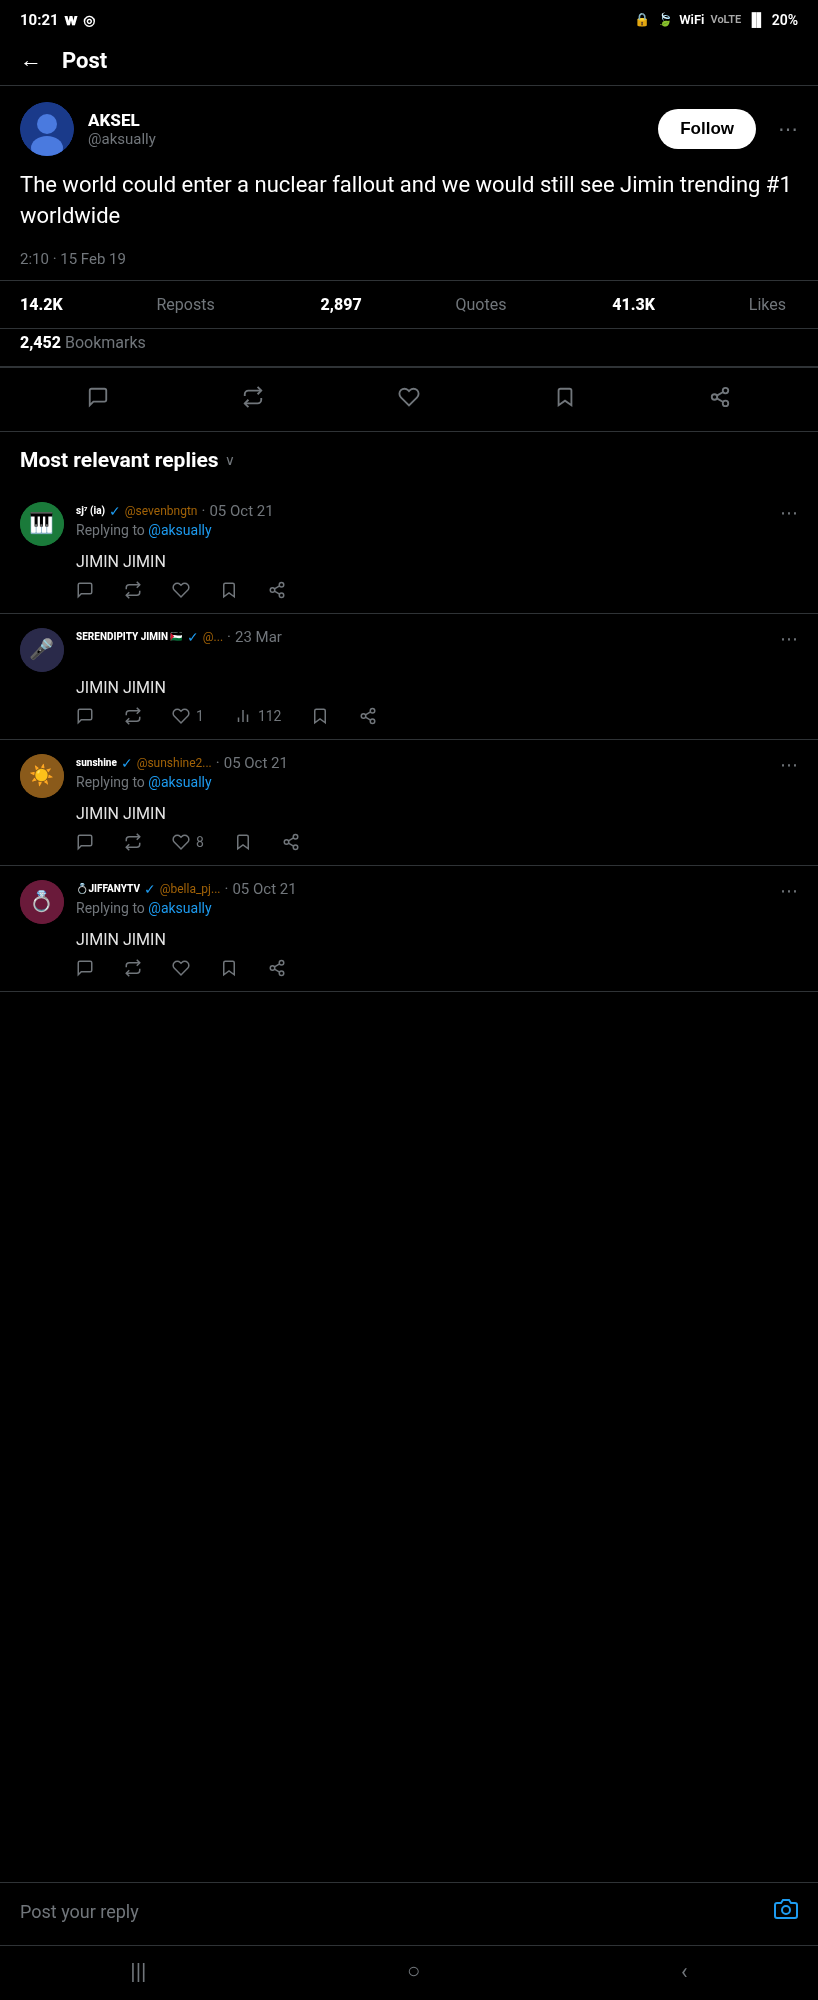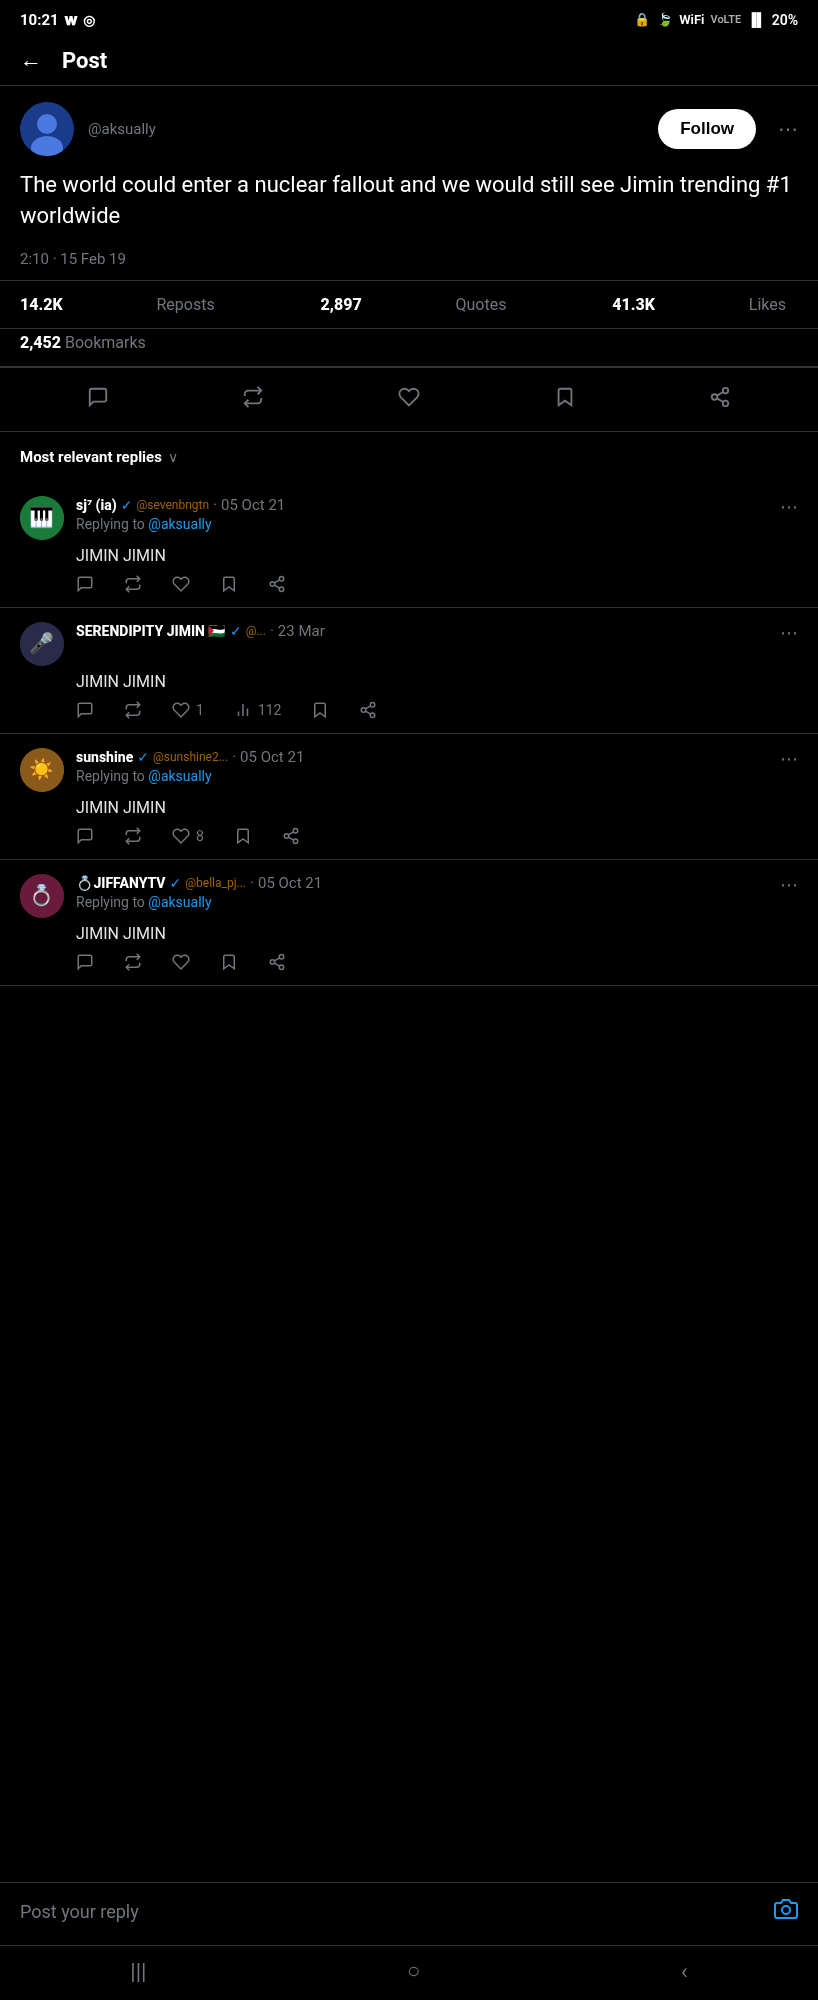--- a/index.html
+++ b/index.html
@@ -132,21 +132,21 @@
     }
 
     
     .replies-header {
       padding: 16px 20px;
       display: flex;
       align-items: center;
       gap: 6px;
       cursor: pointer;
     }
-    .replies-header-text { font-size: 15px; font-weight: 700; }
+    .replies-header-text { font-size: 21px; font-weight: 700; }
     .chevron { font-size: 14px; color: #71767b; }
 
     
     .reply-item {
       padding: 14px 20px;
       border-bottom: 1px solid #2f3336;
     }
     .reply-header {
       display: flex;
       align-items: flex-start;
@@ -165,21 +165,21 @@
       color: #fff;
       overflow: hidden;
     }
     .reply-meta { flex: 1; }
     .reply-name-row {
       display: flex;
       align-items: center;
       gap: 4px;
       flex-wrap: wrap;
     }
-    .reply-name { font-size: 14px; font-weight: 800; }
+    .reply-name { font-size: 10px; font-weight: 800; }
     .verified-badge { color: #1d9bf0; font-size: 14px; }
     .reply-handle { font-size: 12px; color: #a16207; }
     .reply-dot { font-size: 15px; color: #71767b; }
     .reply-time { font-size: 15px; color: #71767b; }
     .reply-more { color: #71767b; font-size: 18px; cursor: pointer; }
     .reply-to-text {
       font-size: 14px;
       color: #71767b;
       margin-top: 2px;
     }
@@ -269,20 +269,21 @@
   <div class="avatar">
     <div class="avatar-circle" style="background: #1a3a8a; width:54px; height:54px;">
       <svg width="54" height="54" viewBox="0 0 54 54">
         <circle cx="27" cy="27" r="27" fill="#1a3a8a"></circle>
         <circle cx="27" cy="22" r="10" fill="#4a7adf"></circle>
         <ellipse cx="27" cy="46" rx="16" ry="12" fill="#4a7adf"></ellipse>
       </svg>
     </div>
   </div>
   <div class="author-info">
+    <div class="author-name">AKSEL</div>
     <div class="author-handle">@aksually</div>
   </div>
   <button class="follow-btn">Follow</button>
   <span class="more-icon">⋯</span>
 </div>
 
 <div class="post-content">The world could enter a nuclear fallout and we would still see Jimin trending #1 worldwide</div>
 
 <div class="post-time">2:10 · 15 Feb 19</div>
 

